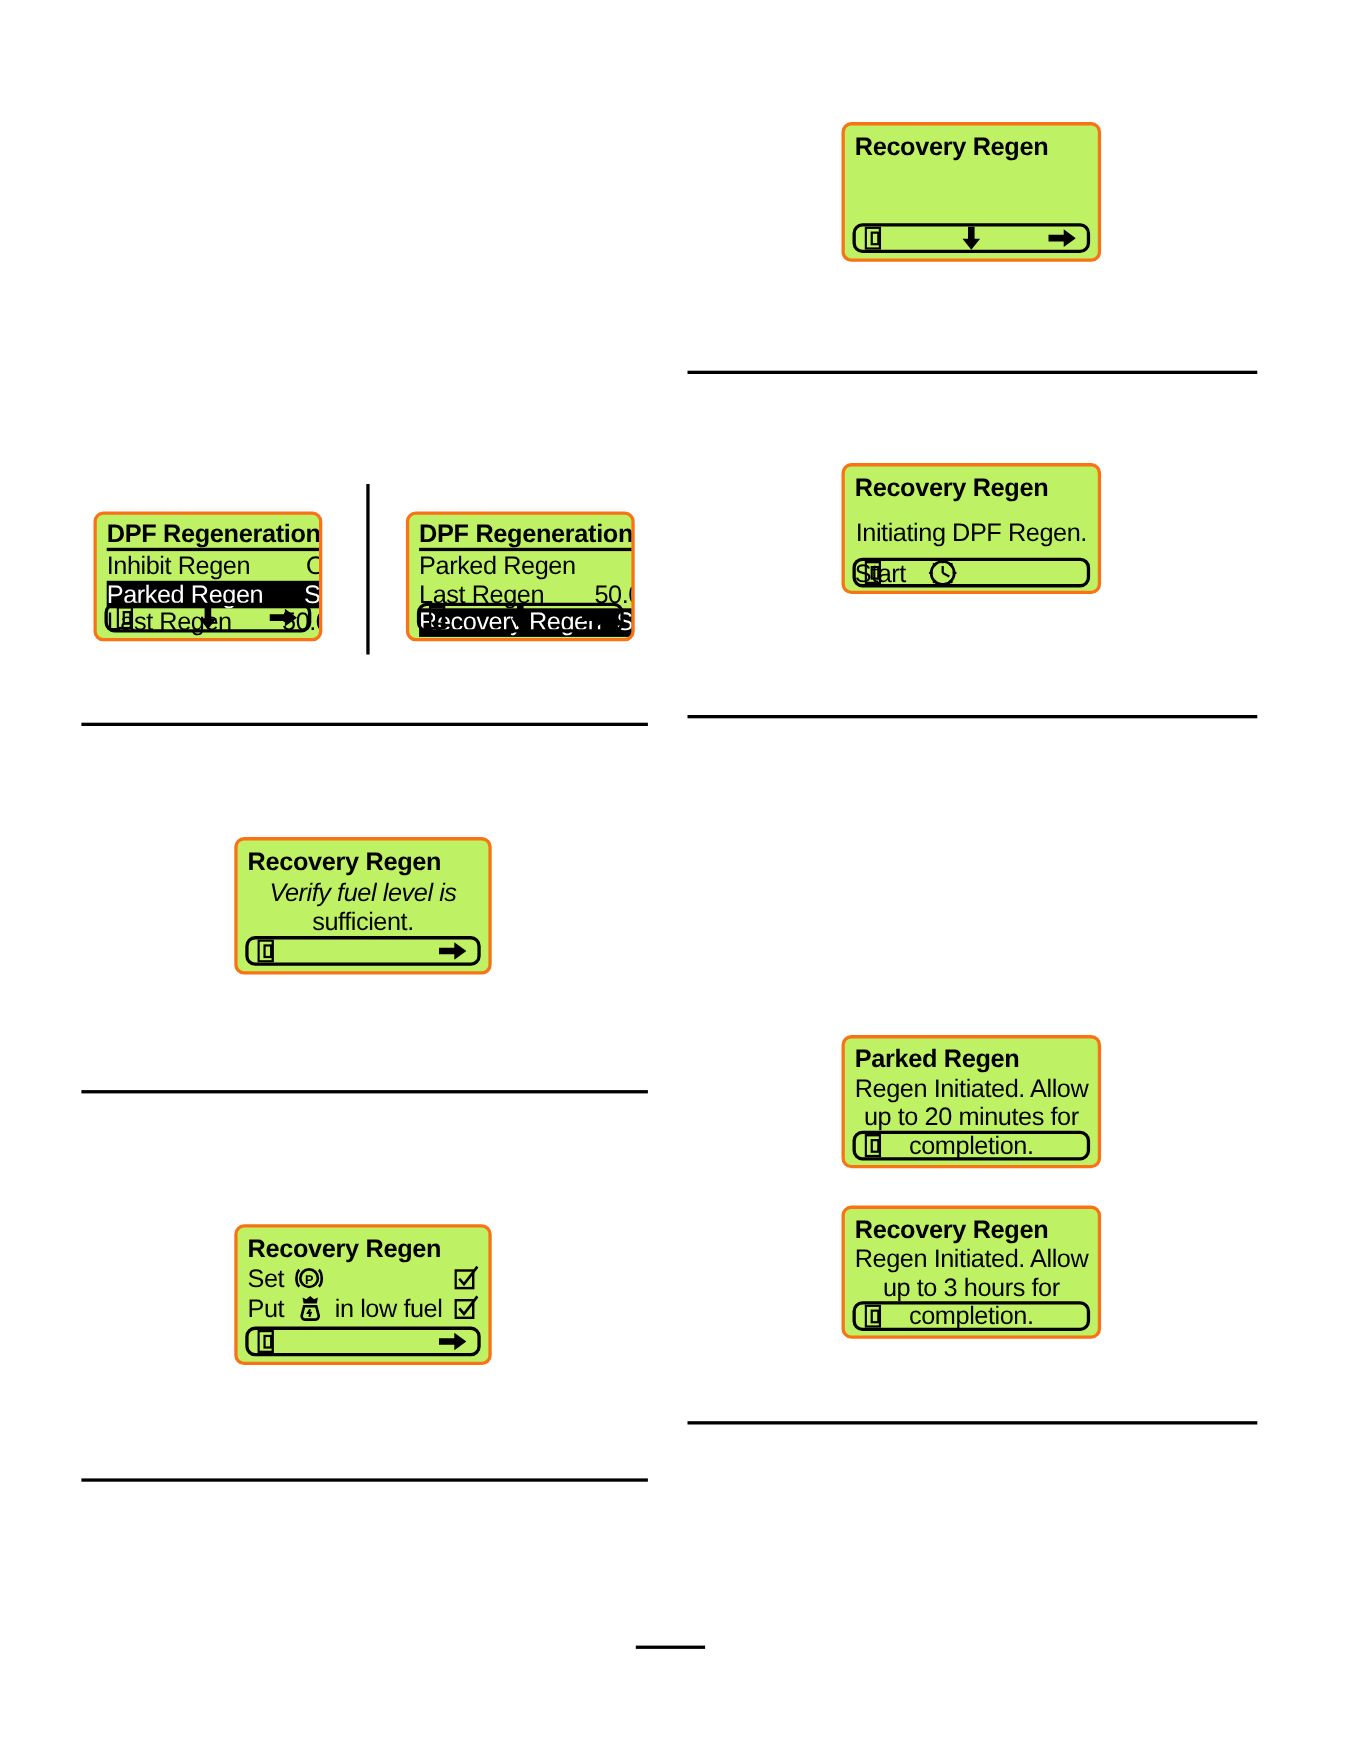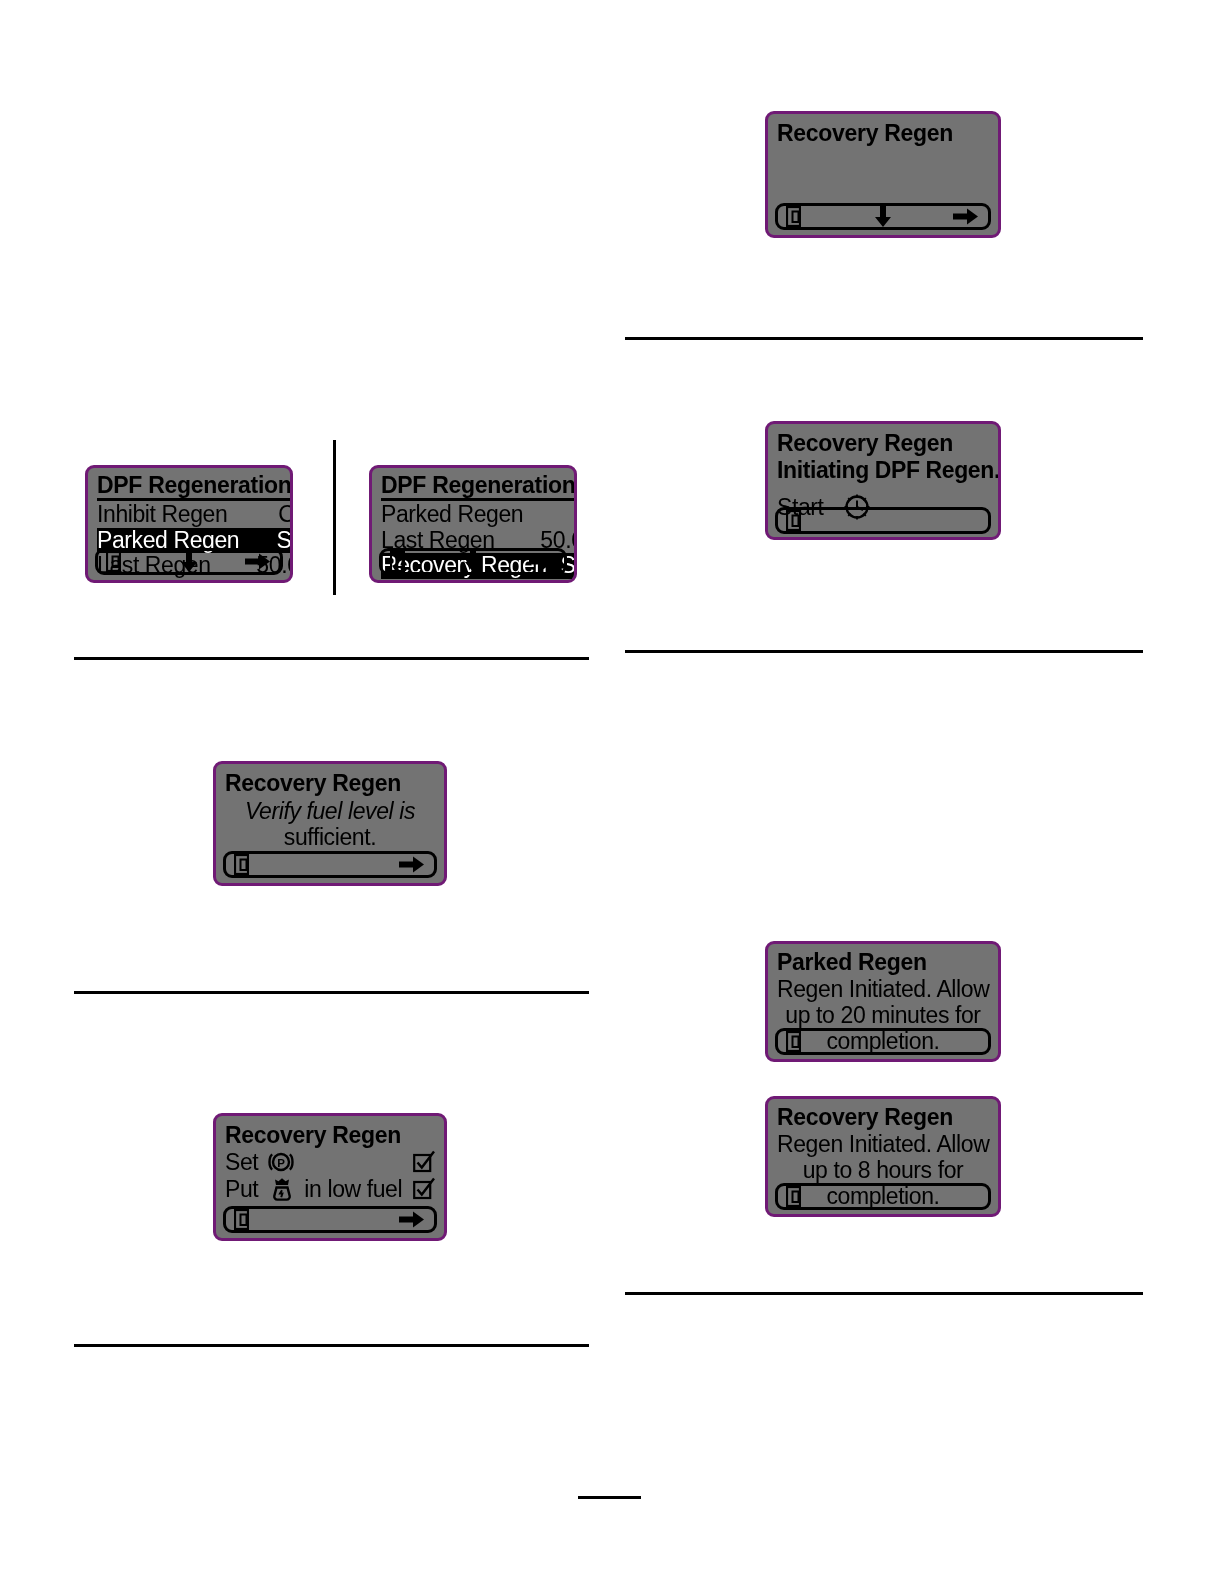--- a/index.html
+++ b/index.html
@@ -25,23 +25,23 @@
   .vrule {
     position: absolute;
     background: #000000;
     width: 3px;
   }
 
   
   .lcd {
     position: absolute;
     box-sizing: border-box;
-    border: 3px solid #701a75;
+    border: 3px solid #f97316;
     border-radius: 9px;
-    background: #737373;
+    background: #bef264;
     padding: 0;
     overflow: hidden;
   }
   .lcd-body {
     position: relative;
     padding: 7px 9px 0 9px;
   }
 
   .lcd-title {
     font-size: 23px;
@@ -247,21 +247,21 @@
       <svg class="icon-arrow-right" viewBox="0 0 25 17" aria-hidden="true">
         <path d="M0 5.5 h14 v-5 L25 8.5 L14 16.5 v-5 H0 z" fill="#000"></path>
       </svg>
     </span>
   </div>
 </div>
 
 <div class="lcd" style="left:765px; top:421px; width:236px; height:119px;">
   <div class="lcd-body">
     <div class="lcd-title">Recovery Regen</div>
-    <div class="lcd-text center nowrap" style="margin-top:1px;font-weight:bold;">Initiating DPF Regen.</div>
+    <div class="lcd-text center nowrap" style="margin-top:15px;">Initiating DPF Regen.</div>
     <div class="cancel-row" style="margin-top:9px;">
       <span>Start</span>
       <span style="width:18px;"></span>
       <span>
         <svg class="icon-clock" viewBox="0 0 30 30" aria-hidden="true">
           <circle cx="15" cy="15" r="10.5" fill="none" stroke="#000" stroke-width="2.4"></circle>
           <g stroke="#000" stroke-width="1.8">
             <line x1="15" y1="2.5" x2="15" y2="6"></line>
             <line x1="15" y1="24" x2="15" y2="27.5"></line>
             <line x1="2.5" y1="15" x2="6" y2="15"></line>
@@ -379,21 +379,21 @@
         <rect x="6.5" y="5.5" width="6" height="10.5" fill="none" stroke="#000" stroke-width="2"></rect>
       </svg>
     </span>
   </div>
 </div>
 
 <div class="lcd" style="left:765px; top:1096px; width:236px; height:121px;">
   <div class="lcd-body" style="padding-top:6px;">
     <div class="lcd-title">Recovery Regen</div>
     <div class="lcd-text center nowrap" style="margin-top:1px;">Regen Initiated. Allow</div>
-    <div class="lcd-text center nowrap">up to 8 hours for</div>
+    <div class="lcd-text center nowrap">up to 3 hours for</div>
     <div class="lcd-text center nowrap">completion.</div>
   </div>
   <div class="softbar" style="bottom:4px;">
     <span class="sk sk-left">
       <svg class="icon-back" viewBox="0 0 15 21" aria-hidden="true">
         <rect x="1" y="1" width="13" height="19" fill="none" stroke="#000" stroke-width="2.2"></rect>
         <rect x="6.5" y="5.5" width="6" height="10.5" fill="none" stroke="#000" stroke-width="2"></rect>
       </svg>
     </span>
   </div>

